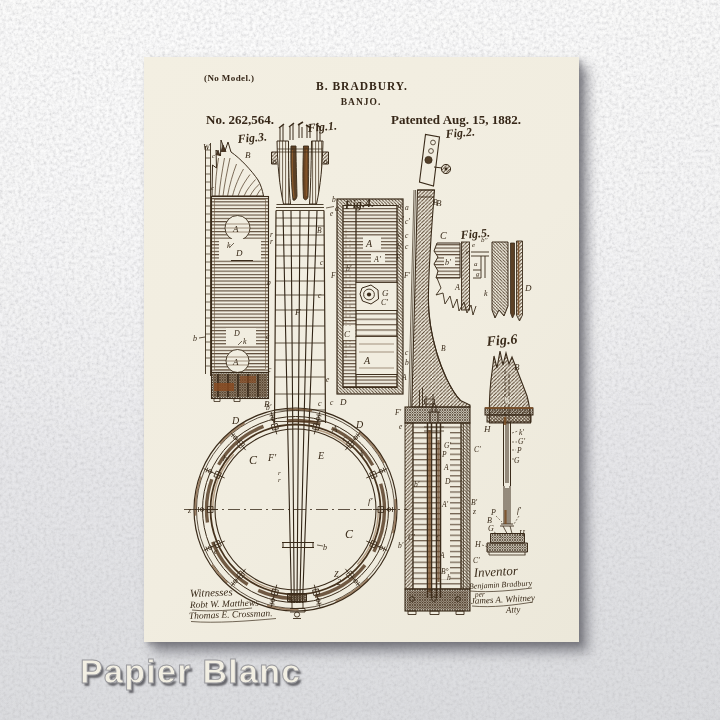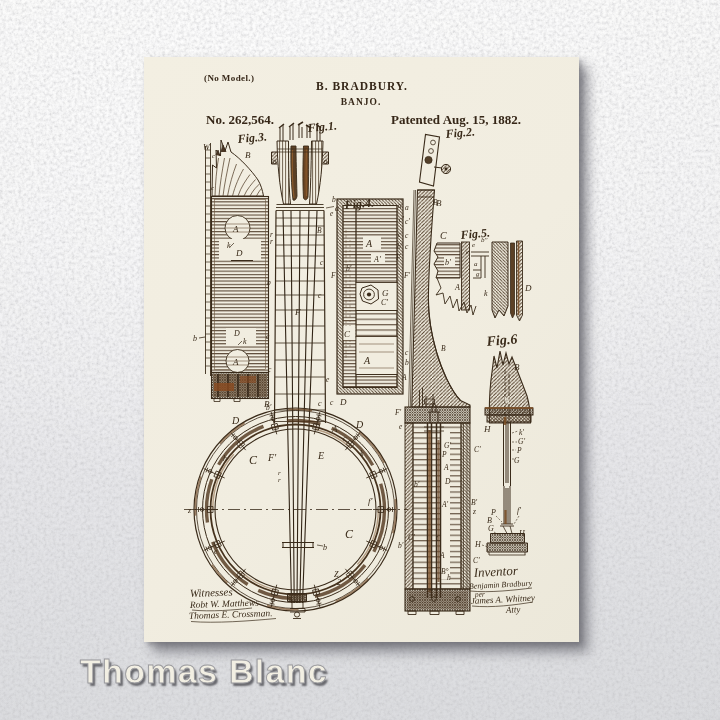--- a/index.html
+++ b/index.html
@@ -570,13 +570,13 @@
 
       <text x="345" y="209" font-size="12" transform="rotate(-5 345 209)">Fig.4.</text>
 
       <text x="461" y="239" font-size="12" transform="rotate(-5 461 239)">Fig.5.</text>
 
       <text x="487" y="346" font-size="14" transform="rotate(-5 487 346)">Fig.6</text>
     </g>
   </g>
 </svg>
 
-<div id="brand">Thomas Blanc</div>
+<div id="brand">Papier Blanc</div>
 
 </body></html>

